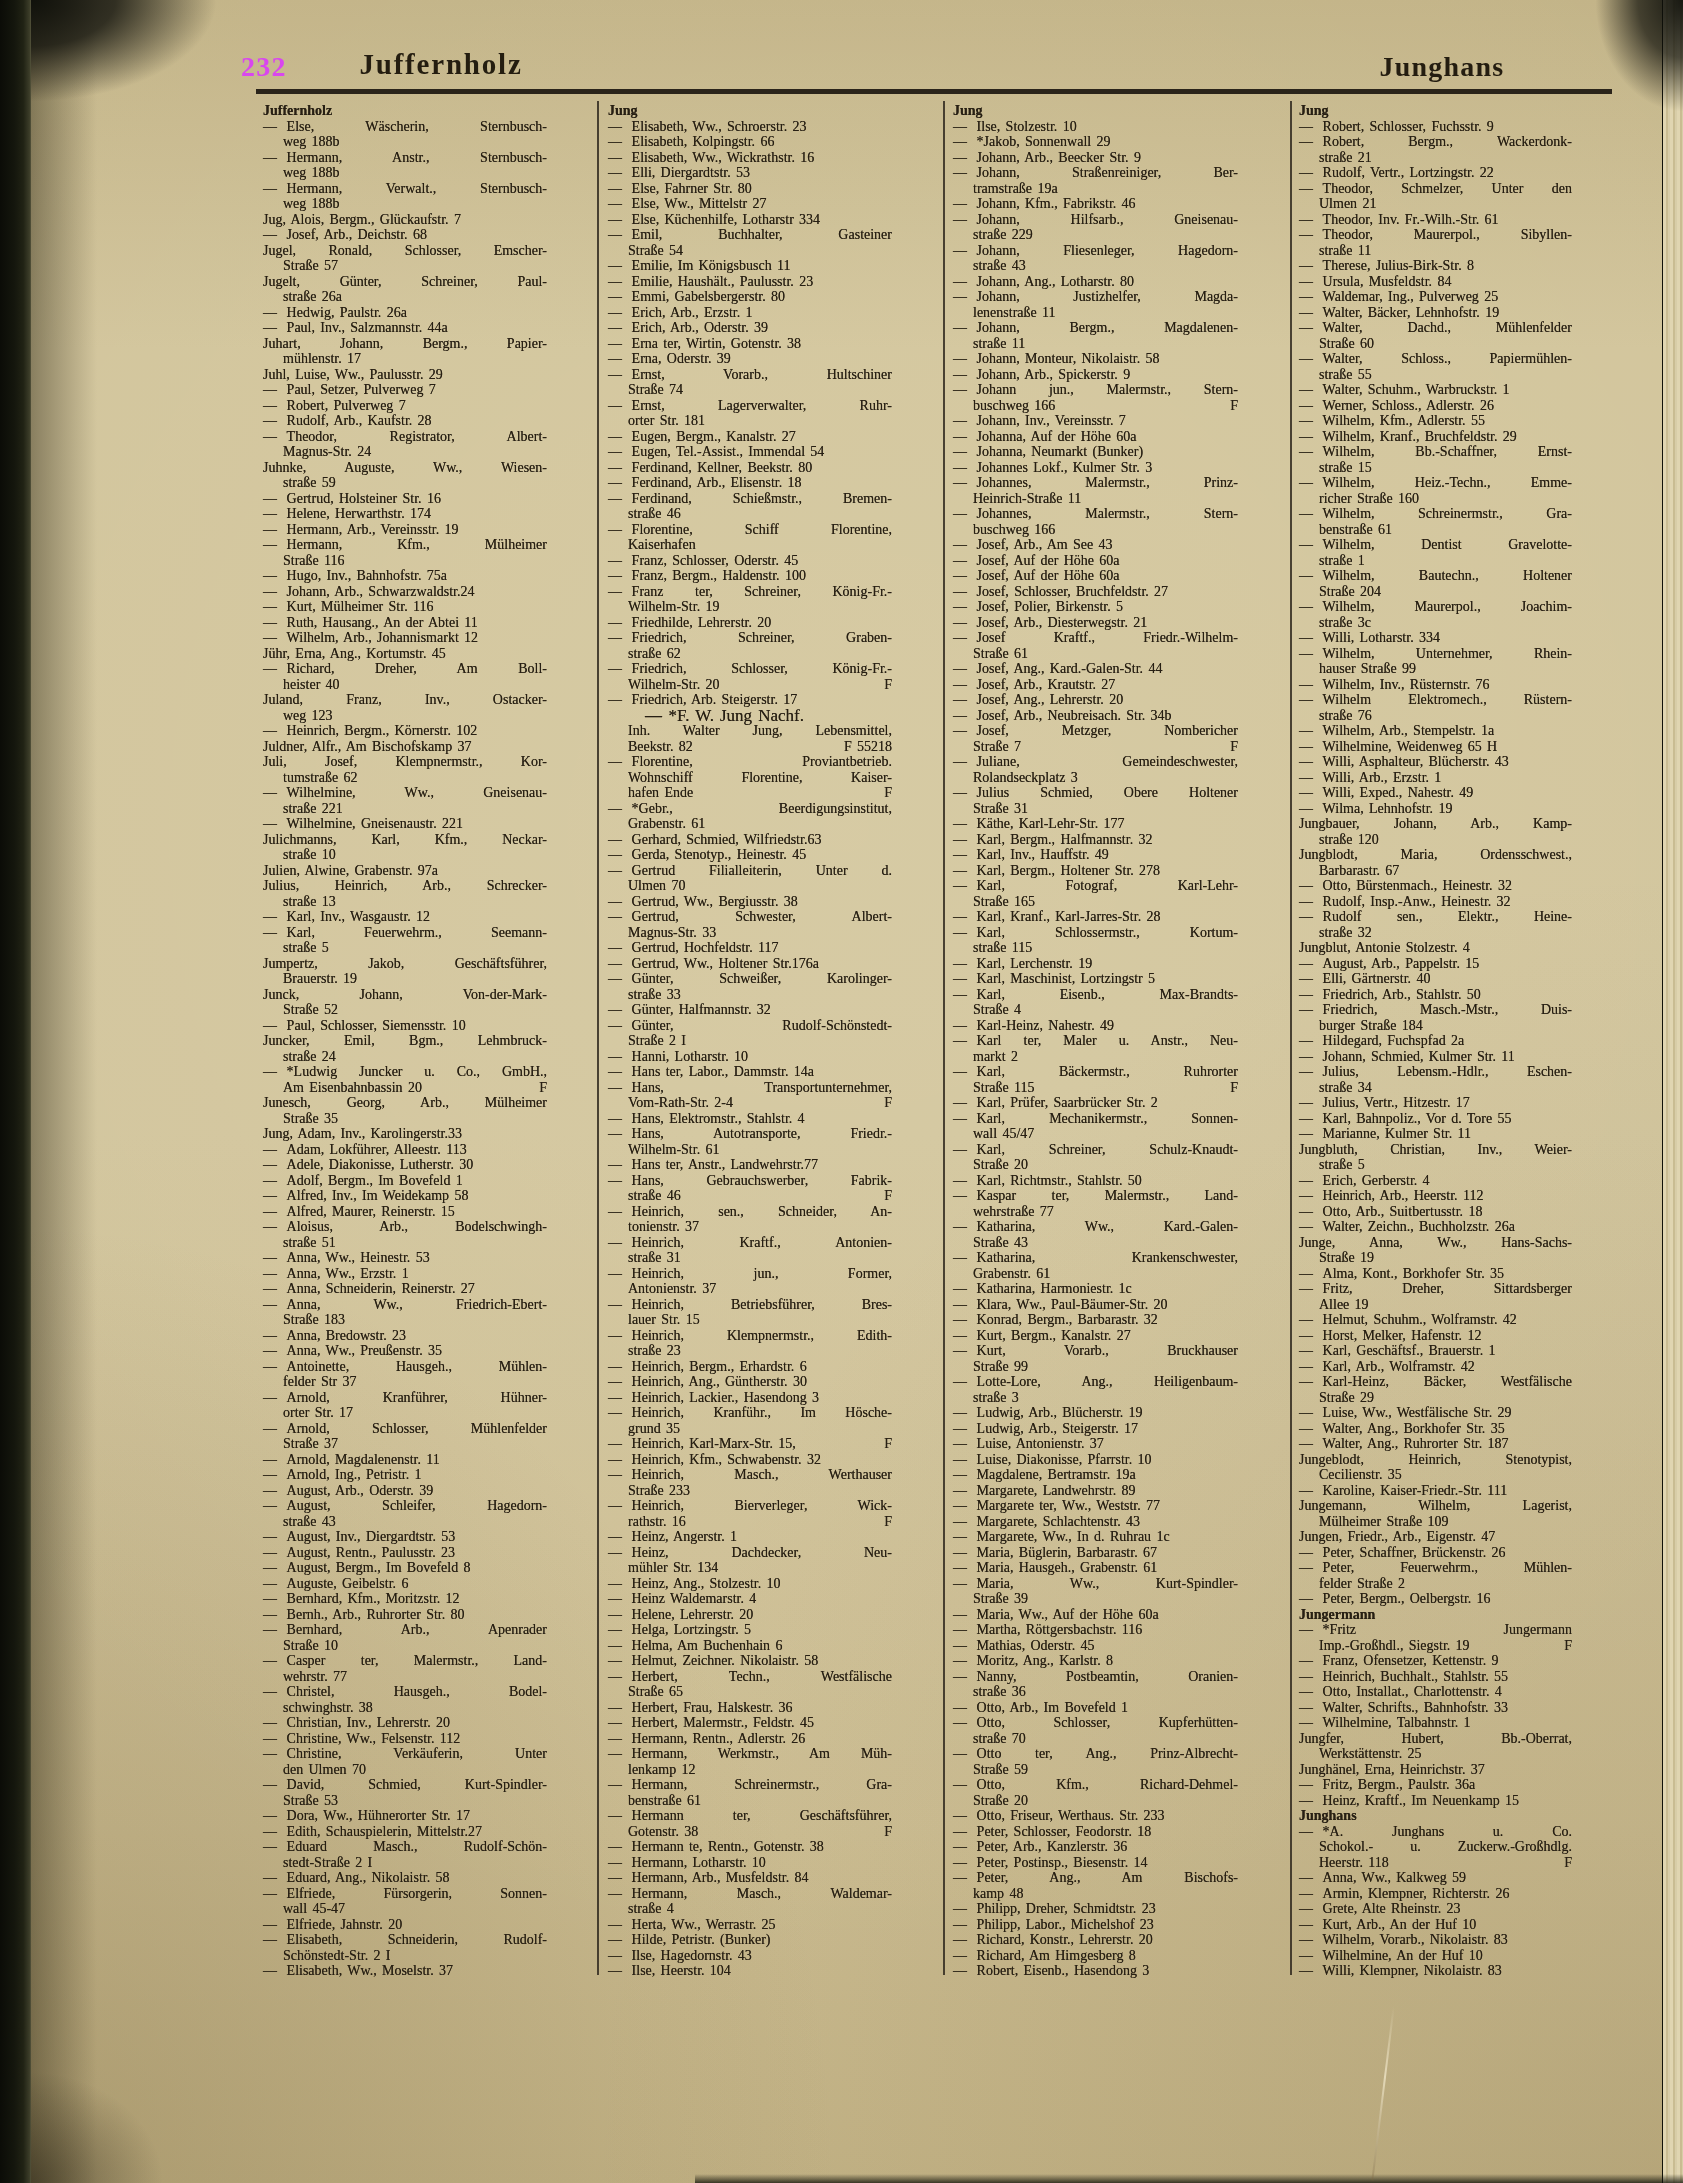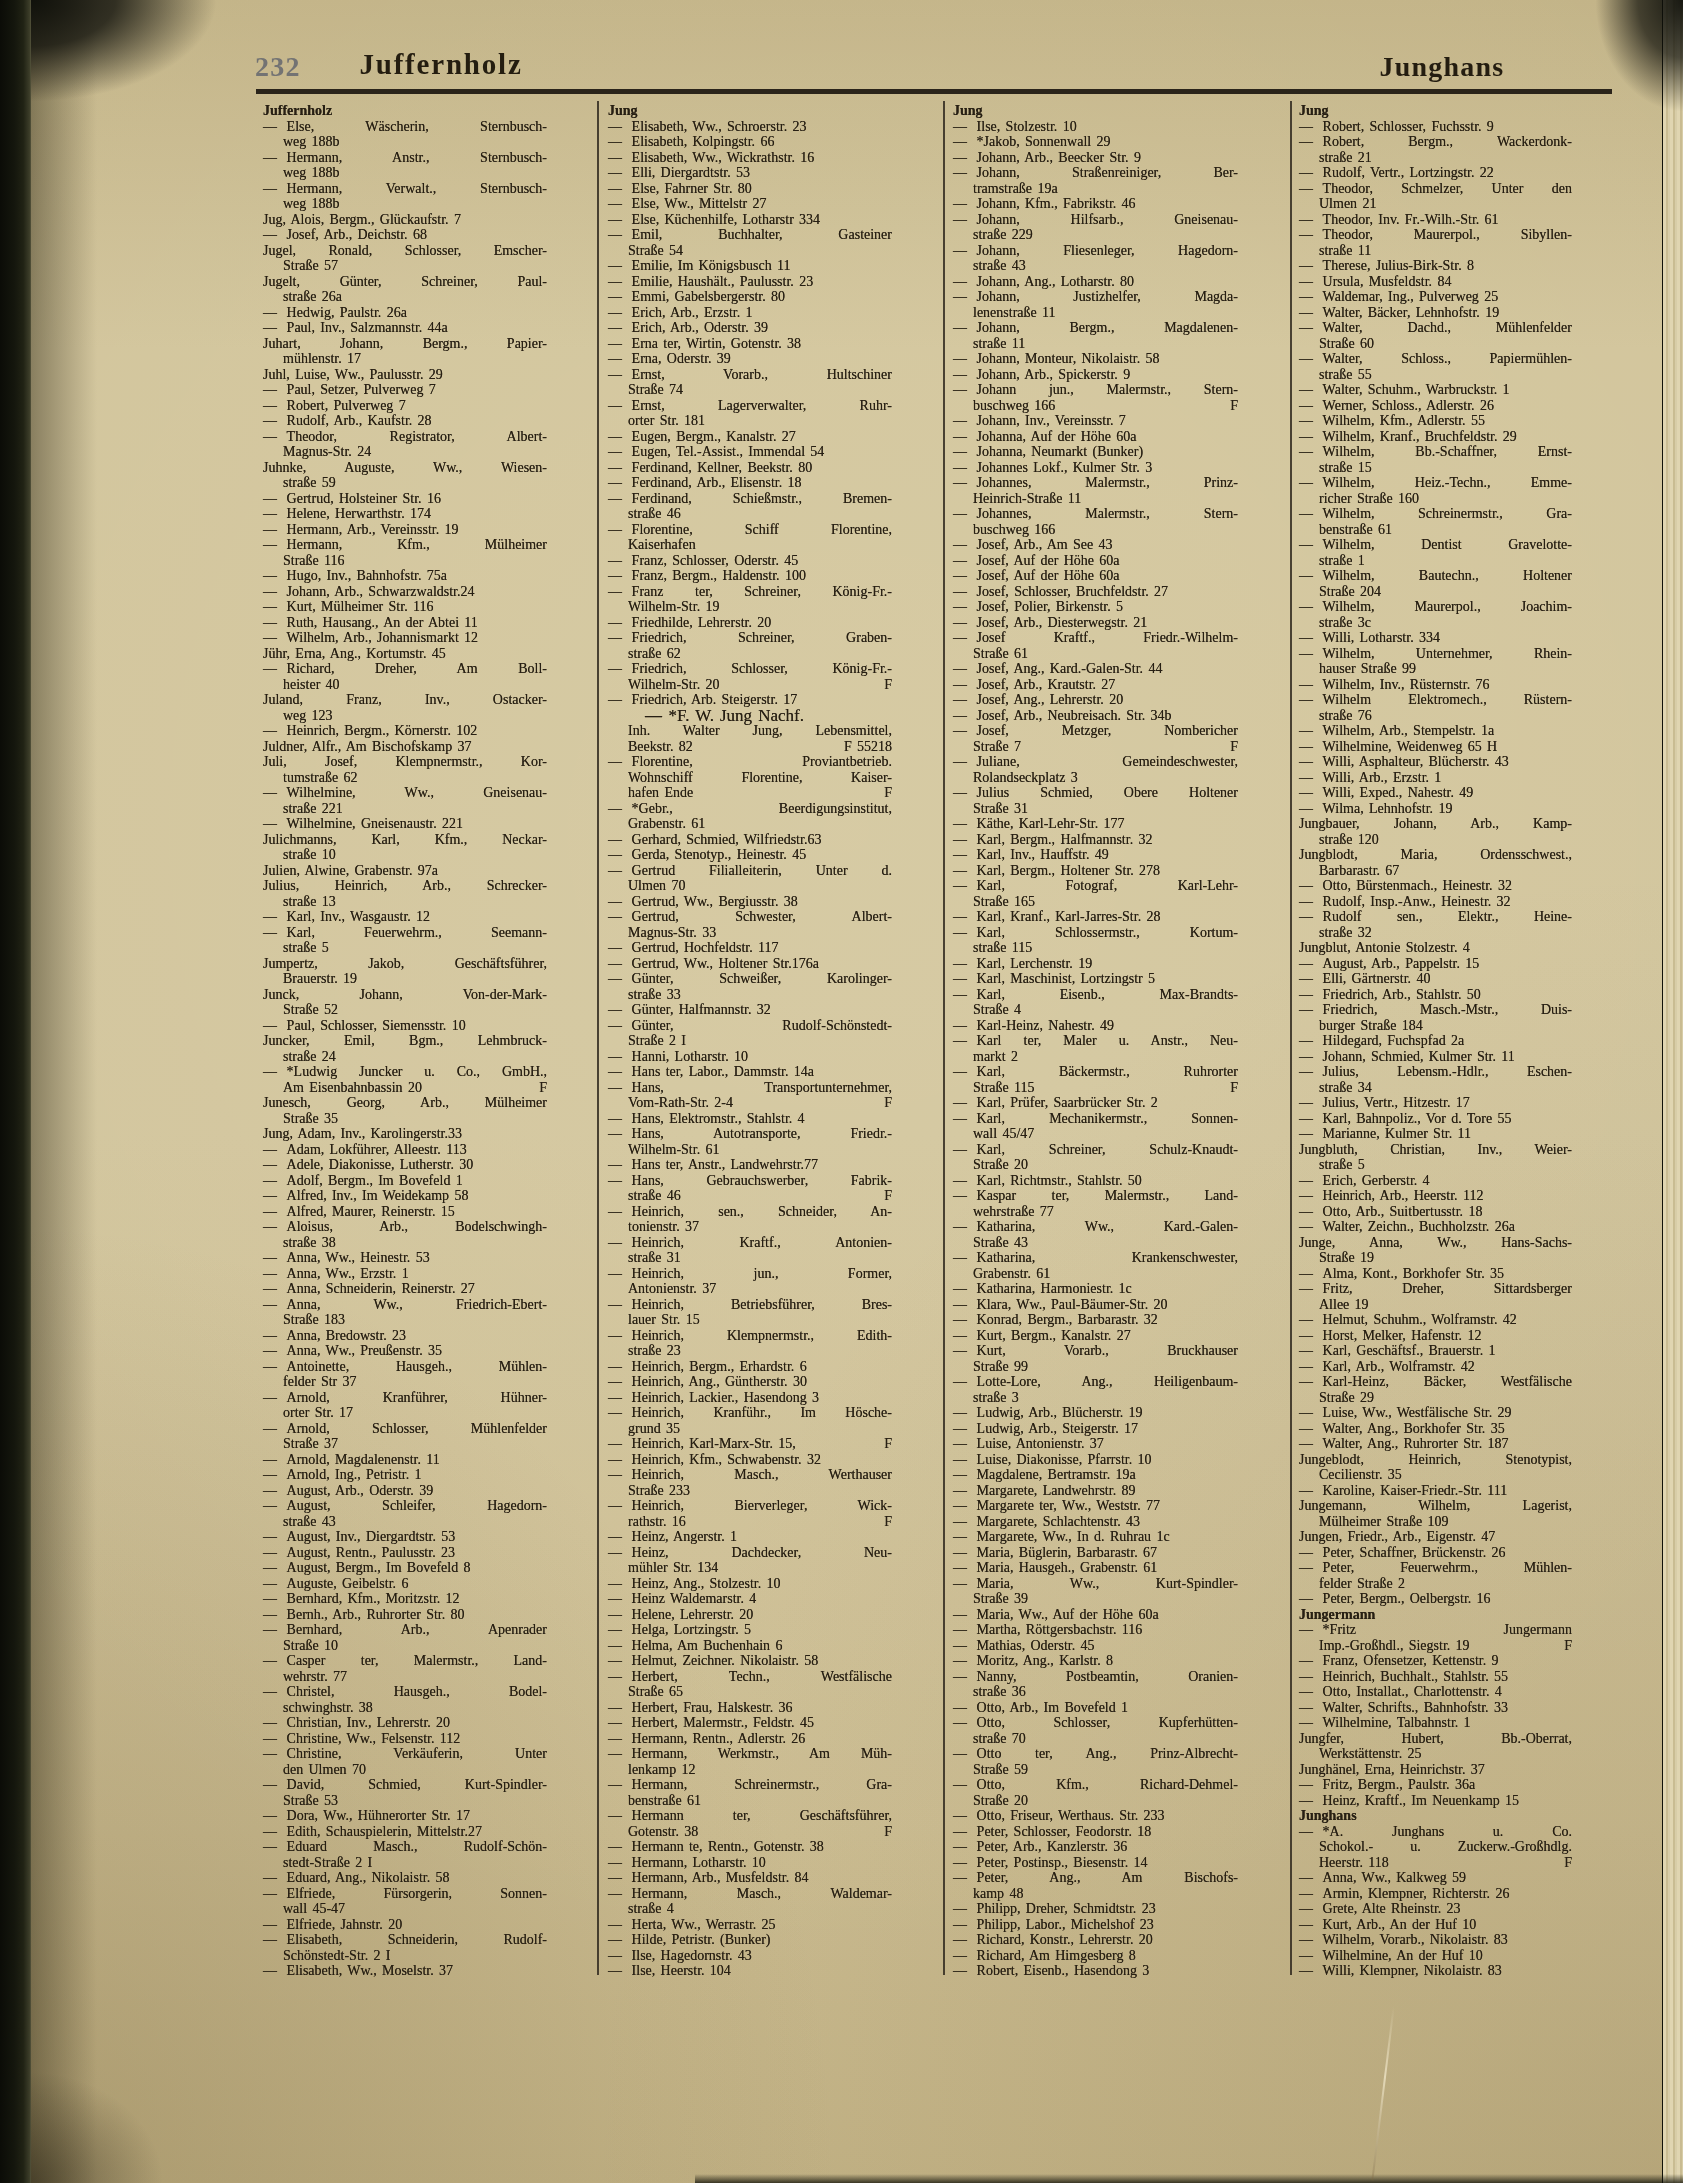--- a/index.html
+++ b/index.html
@@ -33,21 +33,21 @@
     background:radial-gradient(80% 80% at 100% 0%, rgba(13,14,9,.95) 0%, rgba(13,14,9,.7) 35%, rgba(13,14,9,0) 68%);}
   .corner.bl{left:31px;top:2012px;width:254px;height:172px;
     background:radial-gradient(80% 100% at 0% 100%, rgba(30,26,14,.5), transparent 65%);}
   .edge-bottom{position:absolute;left:695px;top:2174px;width:988px;height:9.7px;
     background:linear-gradient(180deg,rgba(16,17,8,0),rgba(16,17,8,.85));}
   .tear{position:absolute;left:1382px;top:2006px;width:2.4px;height:175px;
     background:linear-gradient(180deg,rgba(235,225,195,0),rgba(238,228,198,.8) 40%,rgba(120,100,60,.35));
     transform:rotate(7deg);}
 
   
-  .pagenum{position:absolute;left:255px;top:51px;font-size:28px;font-weight:bold;color:#737373;letter-spacing:1.2px;}
+  .pagenum{position:absolute;left:241px;top:51px;font-size:28px;font-weight:bold;color:#d946ef;letter-spacing:1.2px;}
   .head-left{position:absolute;left:260px;top:48px;width:362px;text-align:center;
     font-size:29px;font-weight:bold;color:#241d10;letter-spacing:1.8px;}
   .head-right{position:absolute;left:1294px;top:51px;width:296px;text-align:center;
     font-size:28px;font-weight:bold;color:#241d10;letter-spacing:1.2px;}
   .rule{position:absolute;left:256px;top:89px;width:1356px;height:4.8px;background:#2a241a;}
 
   
   .sep{position:absolute;top:101px;width:1.8px;height:1874px;background:rgba(48,41,30,.85);}
   .sep1{left:597px;} .sep2{left:943px;} .sep3{left:1290px;}
 
@@ -157,21 +157,21 @@
       <div class="line c"><span class="fr">F</span>Am Eisenbahnbassin 20</div>
       <div class="line S"><b>Junesch,</b> Georg, Arb., Mülheimer</div>
       <div class="line c">Straße 35</div>
       <div class="line s"><b>Jung,</b> Adam, Inv., Karolingerstr.33</div>
       <div class="line d"><span class="dash">—</span>Adam, Lokführer, Alleestr. 113</div>
       <div class="line d"><span class="dash">—</span>Adele, Diakonisse, Lutherstr. 30</div>
       <div class="line d"><span class="dash">—</span>Adolf, Bergm., Im Bovefeld 1</div>
       <div class="line d"><span class="dash">—</span>Alfred, Inv., Im Weidekamp 58</div>
       <div class="line d"><span class="dash">—</span>Alfred, Maurer, Reinerstr. 15</div>
       <div class="line D"><span class="dash">—</span>Aloisus, Arb., Bodelschwingh-</div>
-      <div class="line c">straße 38</div>
+      <div class="line c">straße 51</div>
       <div class="line d"><span class="dash">—</span>Anna, Ww., Heinestr. 53</div>
       <div class="line d"><span class="dash">—</span>Anna, Ww., Erzstr. 1</div>
       <div class="line d"><span class="dash">—</span>Anna, Schneiderin, Reinerstr. 27</div>
       <div class="line D"><span class="dash">—</span>Anna, Ww., Friedrich-Ebert-</div>
       <div class="line c">Straße 183</div>
       <div class="line d"><span class="dash">—</span>Anna, Bredowstr. 23</div>
       <div class="line d"><span class="dash">—</span>Anna, Ww., Preußenstr. 35</div>
       <div class="line D"><span class="dash">—</span>Antoinette, Hausgeh., Mühlen-</div>
       <div class="line c">felder Str 37</div>
       <div class="line D"><span class="dash">—</span>Arnold, Kranführer, Hühner-</div>

